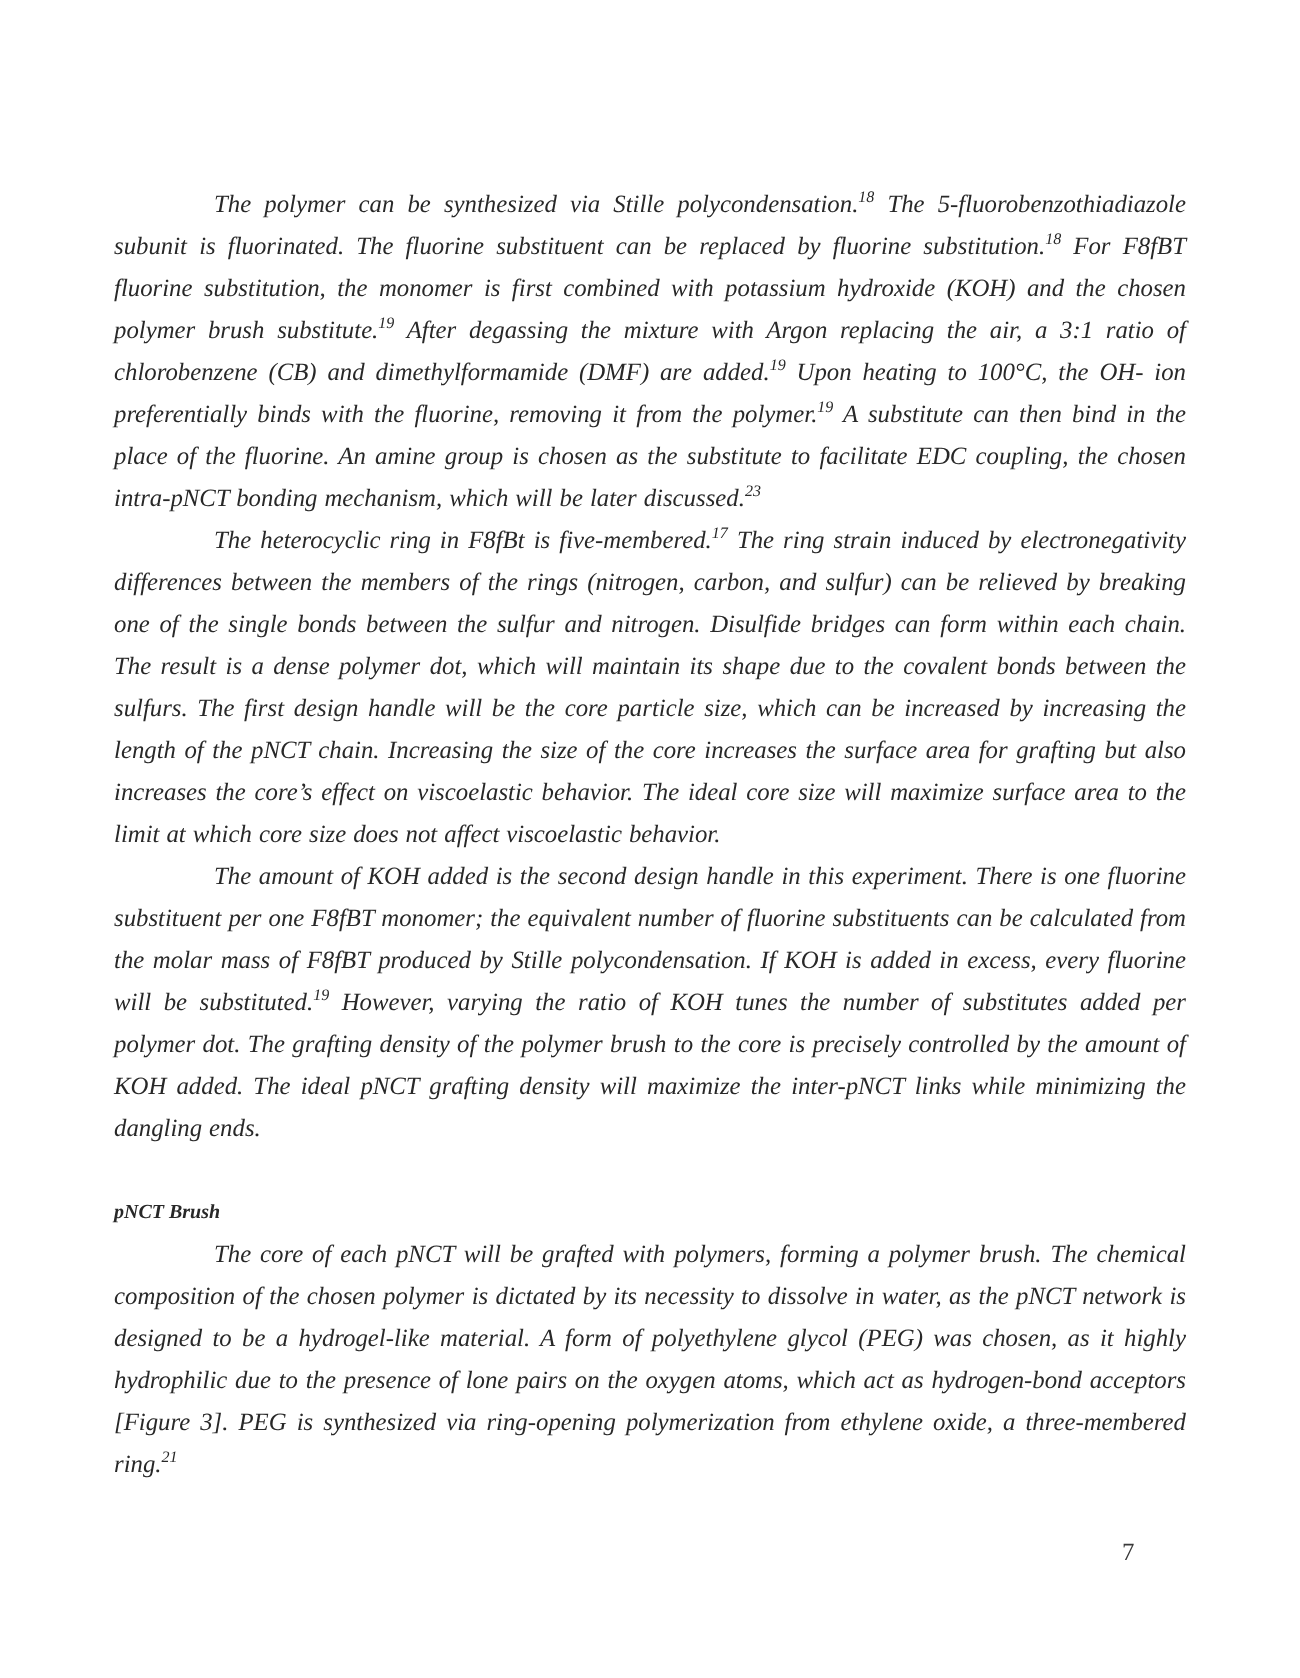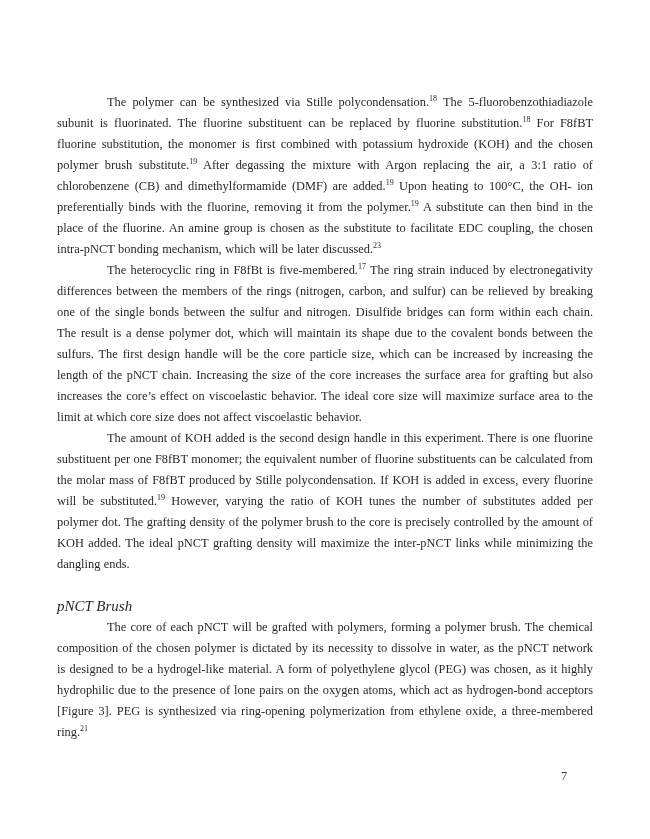--- a/index.html
+++ b/index.html
@@ -21,27 +21,28 @@
     top: 92px;
     width: 536px;
   }
   .para {
     margin: 0;
     font-size: 12.4px;
     line-height: 21px;
     text-align: justify;
     text-indent: 50px;
     word-spacing: 0.4px;
+    font-style: italic;
   }
   .section-heading {
     margin: 21px 0 0 0;
-    font-size: 15px;
+    font-size: 10px;
     line-height: 21px;
     font-style: italic;
-    font-weight: normal;
+    font-weight: bold;
     text-align: left;
   }
   sup {
     font-size: 8px;
     line-height: 0;
     vertical-align: super;
   }
   .page-number {
     position: absolute;
     left: 561px;

